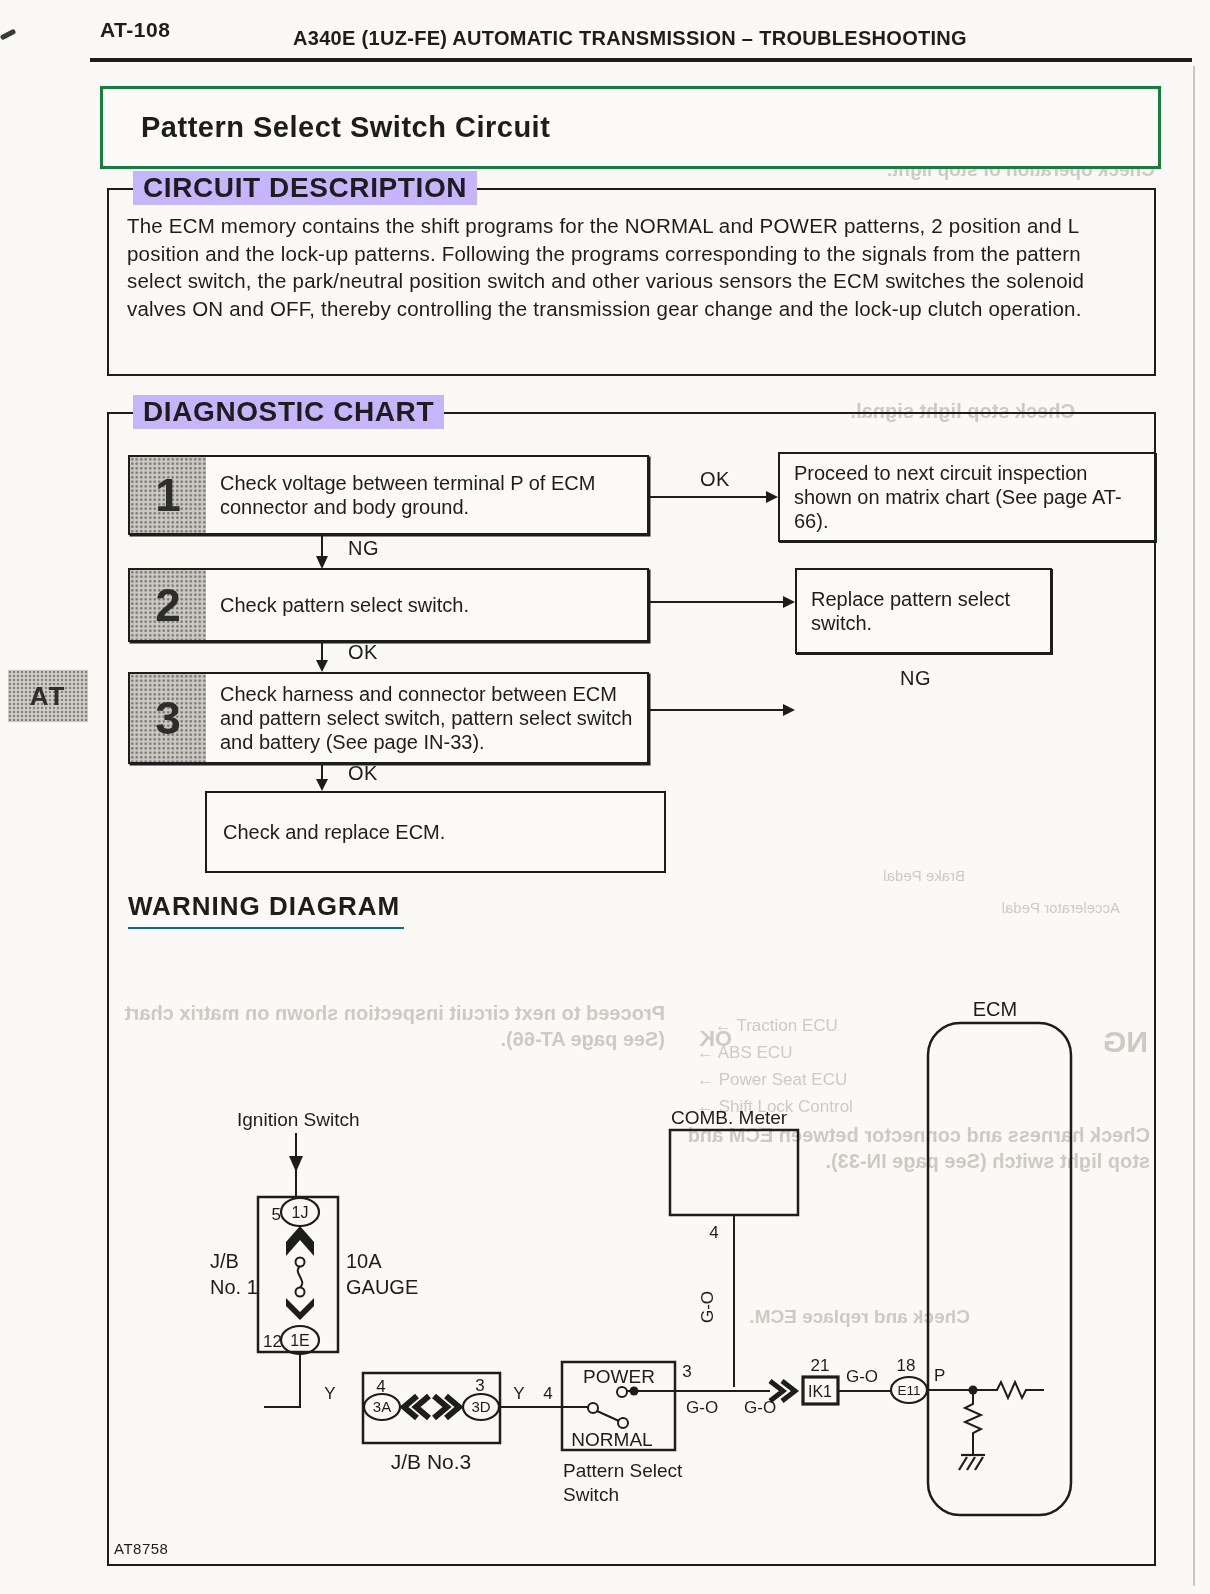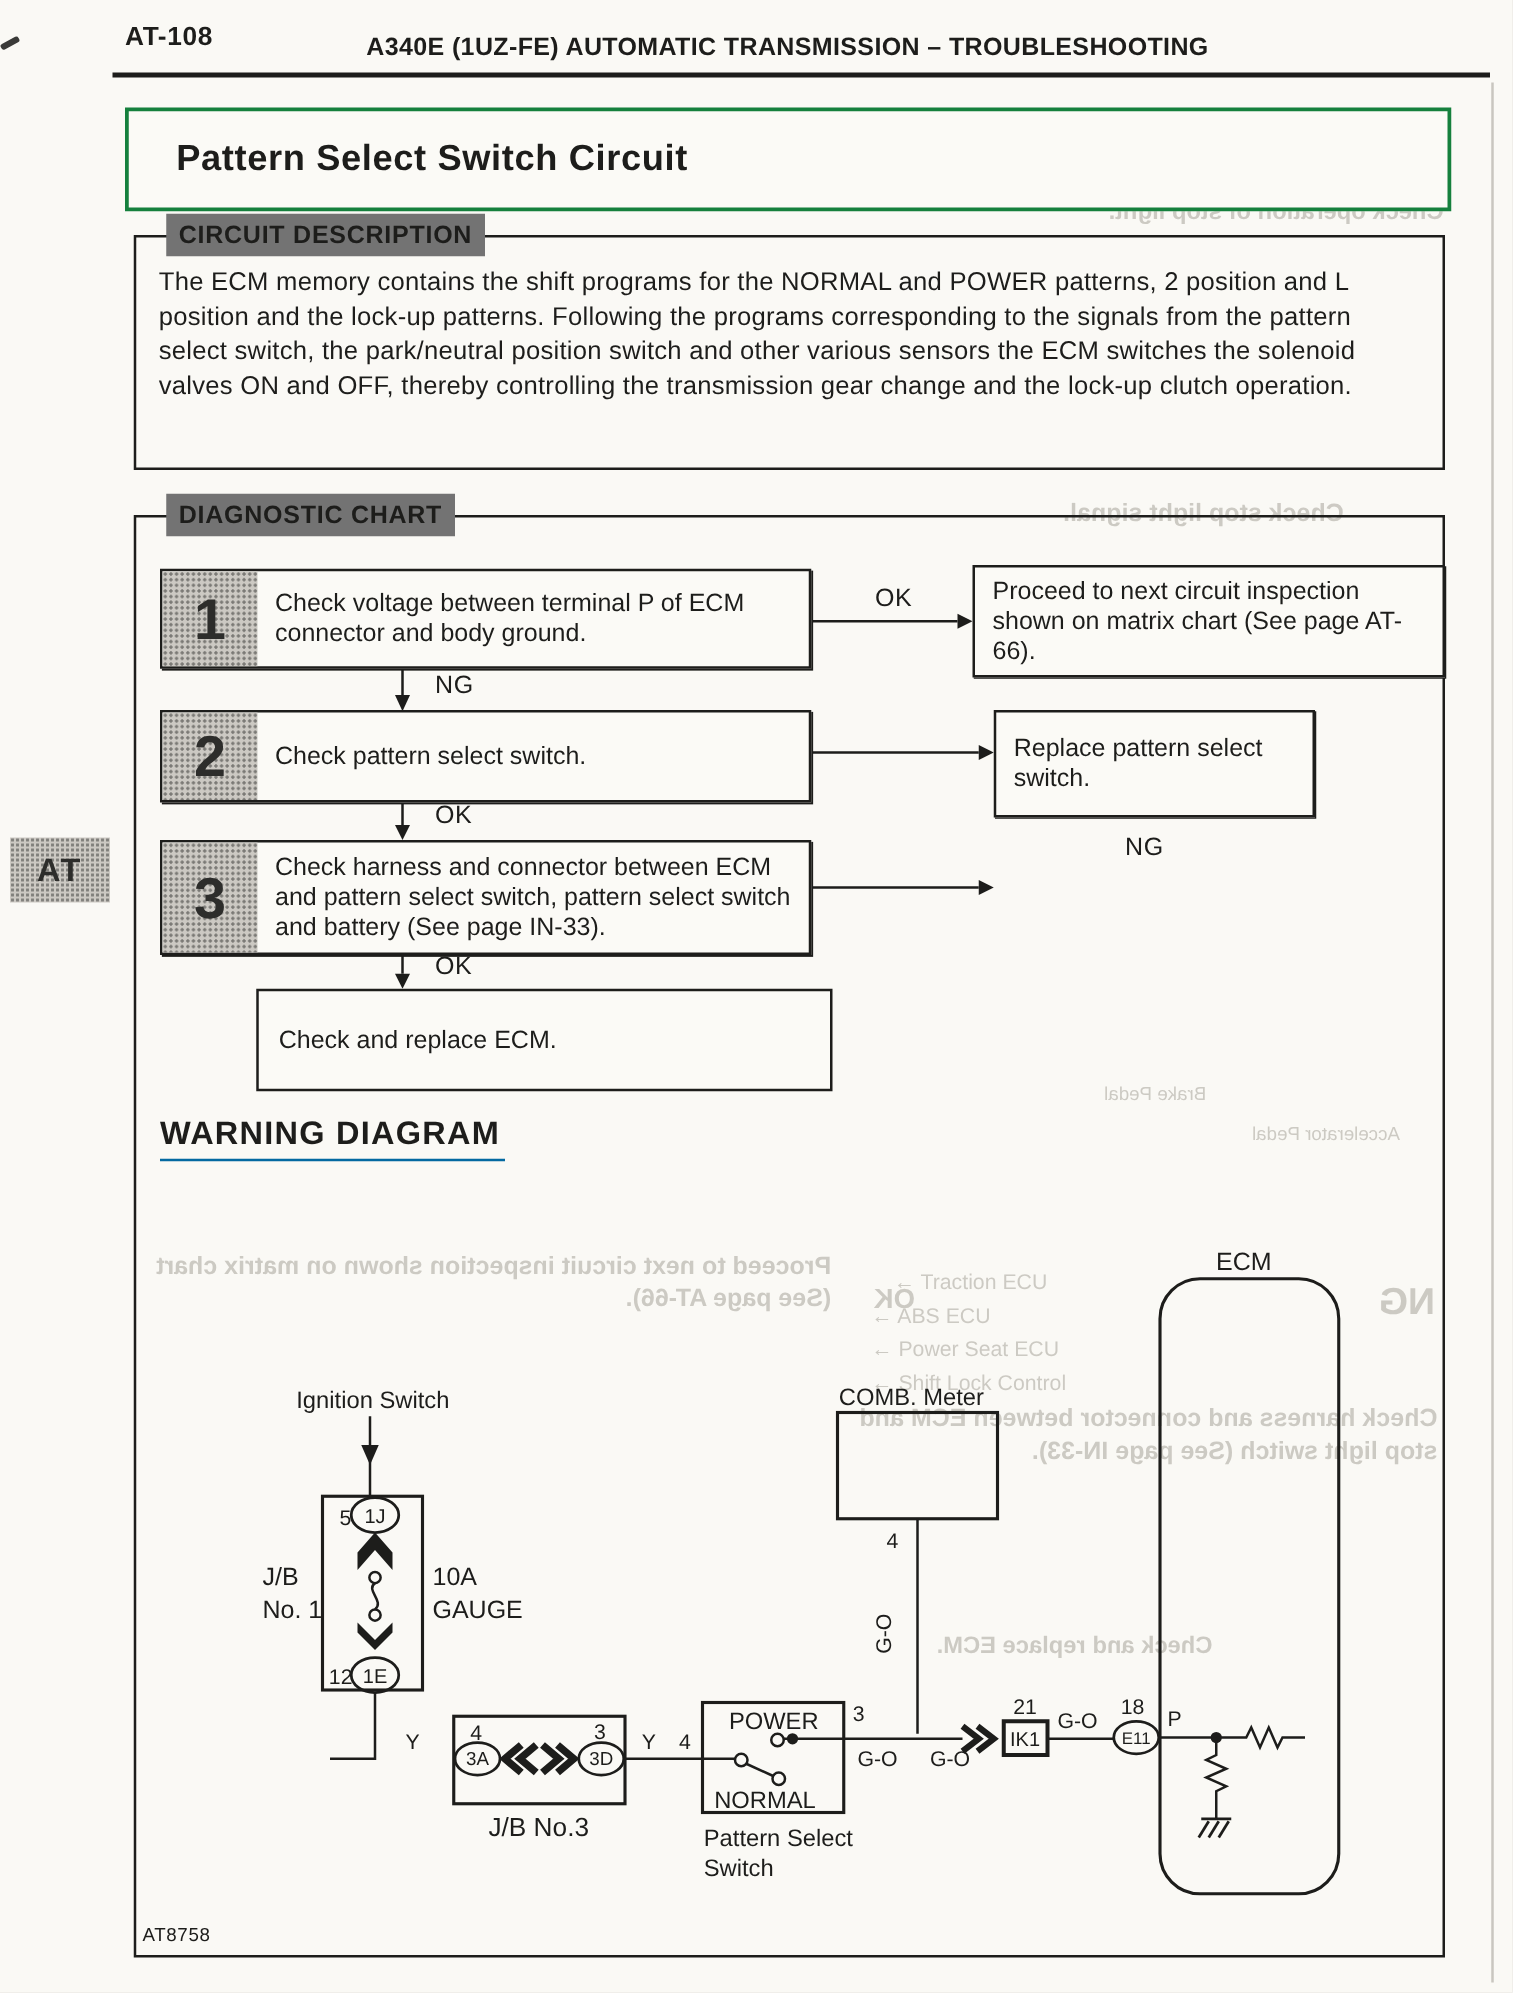--- a/index.html
+++ b/index.html
@@ -12,21 +12,21 @@
   .header-rule{position:absolute;left:90px;top:58px;width:1102px;height:4px;background:#1d1d1b;}
   .scan-artifact{position:absolute;left:0px;top:32px;width:16px;height:5px;background:#3a3a38;
                  transform:rotate(-28deg);border-radius:2px;}
   .scan-edge{position:absolute;left:1193px;top:66px;width:2px;height:1520px;background:#c9c6c0;}
   
   .title-box{position:absolute;left:100px;top:86px;width:1055px;height:77px;
              border:3px solid #15803d;background:#fbfaf6;display:flex;align-items:center;}
   .title-box .t{padding-left:38px;font-size:29px;font-weight:bold;letter-spacing:.5px;}
   
   .section-box{position:absolute;border:2px solid #1d1d1b;background:transparent;}
-  .section-heading{position:absolute;background:#737373;padding:0 10px;font-size:20px;
+  .section-heading{position:absolute;background:#c4b5fd;padding:0 10px;font-size:28px;
                    font-weight:bold;letter-spacing:.6px;line-height:34px;height:34px;}
   .cd-body{position:absolute;left:127px;top:212px;width:990px;font-size:20.5px;line-height:27.5px;
            letter-spacing:.2px;}
   
   .step-box{position:absolute;display:flex;border:2px solid #1d1d1b;background:#fbfaf6;
             box-shadow:1.5px 1.5px 0 #1d1d1b;}
   .step-num{width:76px;display:flex;align-items:center;justify-content:center;
             font-size:46px;font-weight:bold;color:#2d2d2b;
             background-color:#ccc9c3;
             background-image:radial-gradient(circle, rgba(55,55,53,.55) 1.1px, rgba(0,0,0,0) 1.45px);

